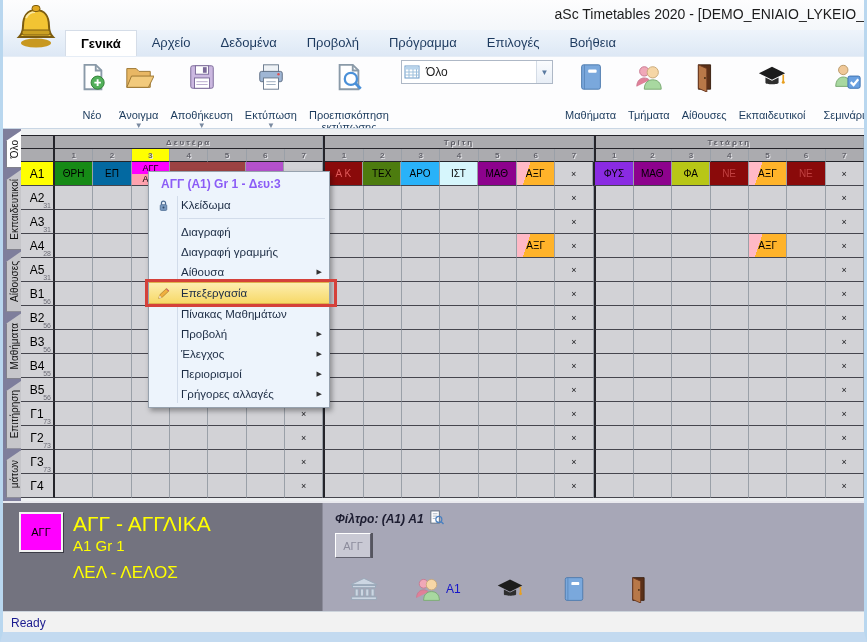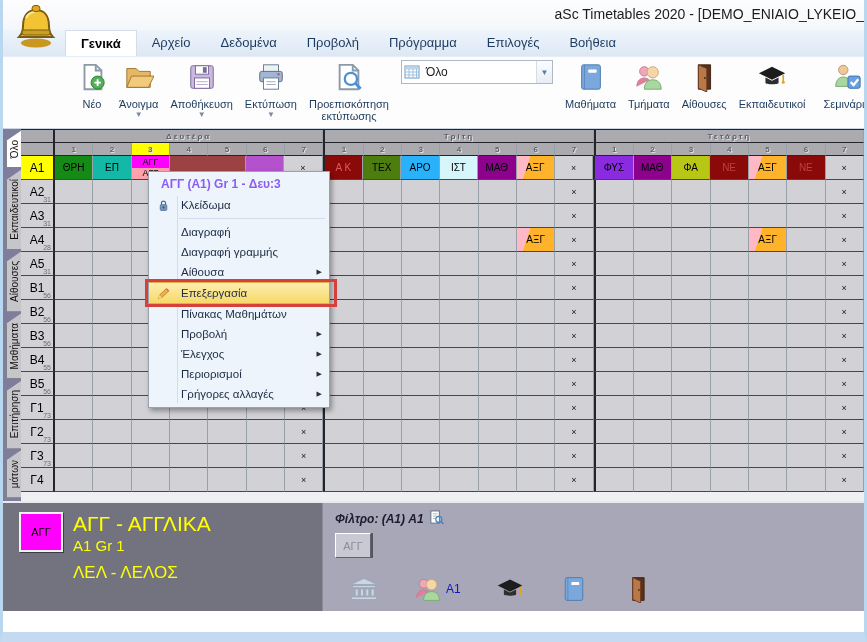--- a/index.html
+++ b/index.html
@@ -14,38 +14,38 @@
   
   .menubar{height:26px;display:flex;padding-left:62px;background:linear-gradient(#eef4fb,#dde8f5);border-bottom:1px solid #e6edf6;}
   .mtab{padding:0 15px;line-height:25px;font-size:13px;color:#1d3a5f;cursor:default;}
   .mtab.active{background:#fff;color:#000;font-weight:bold;border:1px solid #d5dde8;border-bottom:none;}
   
   .toolbar{height:71px;display:flex;align-items:stretch;padding-left:68px;background:#fdfdfe;border-bottom:1px solid #c9d6e4;overflow:hidden;}
   .tb-group{display:flex;}
   .tb-btn{display:flex;flex-direction:column;align-items:center;padding:5px 6px 0 6px;cursor:default;}
   .tb-icon{width:30px;height:30px;}
   .tb-icon svg{width:30px;height:30px;}
-  .tb-label{font-size:11px;color:#1b3a5c;margin-top:6px;text-align:center;line-height:12px;max-width:92px;}
+  .tb-label{font-size:11px;color:#1b3a5c;margin-top:17px;text-align:center;line-height:12px;max-width:92px;}
   .tb-caret{font-size:8px;color:#7a8aa0;line-height:8px;margin-top:1px;}
   .tb-sep{width:1px;background:#d8dfe8;margin:4px 3px;}
   .combo-wrap{padding-top:3px;}
   .combo{width:150px;height:22px;border:1px solid #aeb8c6;background:#fff;display:flex;align-items:center;}
   .combo-icon{width:18px;height:16px;margin-left:2px;}
   .combo-icon svg{width:16px;height:16px;}
   .combo-value{font-size:12px;color:#222;margin-left:4px;flex:1;}
   .combo-arrow{width:15px;align-self:stretch;border-left:1px solid #d4dce6;background:linear-gradient(#fafcfe,#e8eef6);
     font-size:8px;color:#5a7aa0;display:flex;align-items:center;justify-content:center;}
   
   .main{height:372px;display:flex;overflow:hidden;background:#eef0f2;}
   .vtabs{width:18px;background:#7e7e9c;display:flex;flex-direction:column;overflow:hidden;}
   .vtab{margin:1px 0 0 3px;width:15px;background:#c6c6ca;border:1px solid #82828c;border-right:none;
     display:flex;align-items:center;justify-content:center;clip-path:polygon(100% 0,100% 100%,0 100%,0 11px);}
   .vtab.active{background:#fff;}
   .vtab span{writing-mode:vertical-rl;transform:rotate(180deg);font-size:10px;color:#111;padding:9px 0;white-space:nowrap;}
-  .gridwrap{flex:1;position:relative;padding-top:0;overflow:hidden;}
+  .gridwrap{flex:1;position:relative;padding-top:6px;overflow:hidden;}
   .grid{border-top:1px solid #24242a;}
   .grow{display:flex;}
   .g-dayrow{height:13px;}.g-prow{height:13px;}.g-drow{height:24px;}
   .gcell{flex:1 1 0;box-sizing:border-box;border-right:1px solid #9aa0a8;border-bottom:1px solid #46464e;
     display:flex;align-items:center;justify-content:center;overflow:hidden;white-space:nowrap;}
   .corner,.dayname,.pcell{background:#ababaf;border-bottom:1px solid #24242a;}
   .dayname{flex:7 1 0;font-size:8px;font-weight:bold;letter-spacing:2px;color:#5e5e66;text-shadow:1px 1px 0 #e4e4e8;}
   .pcell{font-size:8px;font-weight:bold;color:#63636b;text-shadow:1px 1px 0 #e4e4e8;}
   .pcell.hl{background:#ffff00;}
   .rowhead{flex:0 0 34px;background:#d2d2d6;border-right:2px solid #24242a;position:relative;font-size:12px;color:#000;}
@@ -292,21 +292,21 @@
             <div class="gcell pcell">4</div>
             <div class="gcell pcell">5</div>
             <div class="gcell pcell">6</div>
             <div class="gcell pcell">7</div>
           </div>
           <div class="grow g-drow">
             <div class="gcell rowhead selected">
               <span>A1</span>
             </div>
             <div class="gcell lesson" style="background: rgb(22, 138, 22); color: rgb(0, 0, 0);">ΘΡΗ</div>
-            <div class="gcell lesson" style="background: #14b8a6; color: rgb(0, 0, 0);">ΕΠ</div>
+            <div class="gcell lesson" style="background: #0369a1; color: rgb(0, 0, 0);">ΕΠ</div>
             <div class="gcell lesson split">
               <div style="background: rgb(255, 0, 255); color: rgb(0, 0, 0);">ΑΓΓ</div>
               <div style="background: rgb(255, 162, 174); color: rgb(0, 0, 0);">ΑΓΓ</div>
             </div>
             <div class="gcell lesson span2" style="background: rgb(156, 66, 66); color: rgb(0, 0, 0);"></div>
             <div class="gcell lesson" style="background: rgb(180, 81, 204); color: rgb(0, 0, 0);"></div>
             <div class="gcell empty">
               <span class="blocked">×</span>
             </div>
             <div class="gcell lesson day-first" style="background: rgb(138, 10, 10); color: rgb(224, 90, 90);">Α Κ</div>
@@ -886,14 +886,17 @@
             <svg viewBox="0 0 32 32">
               <path d="M10 3h13v26H10z" fill="#5a3018" stroke="#3a2010"></path>
               <path d="M10 3l9 4v25l-9-4z" fill="#b87848" stroke="#6a3820"></path>
               <circle cx="17" cy="17" r="1" fill="#402810"></circle>
             </svg>
           </span>
         </div>
     </div>
   </div>
 
+  <div class="statusbar">
+    <span>Ready</span>
+  </div>
 
 </div>
 
 </body></html>

